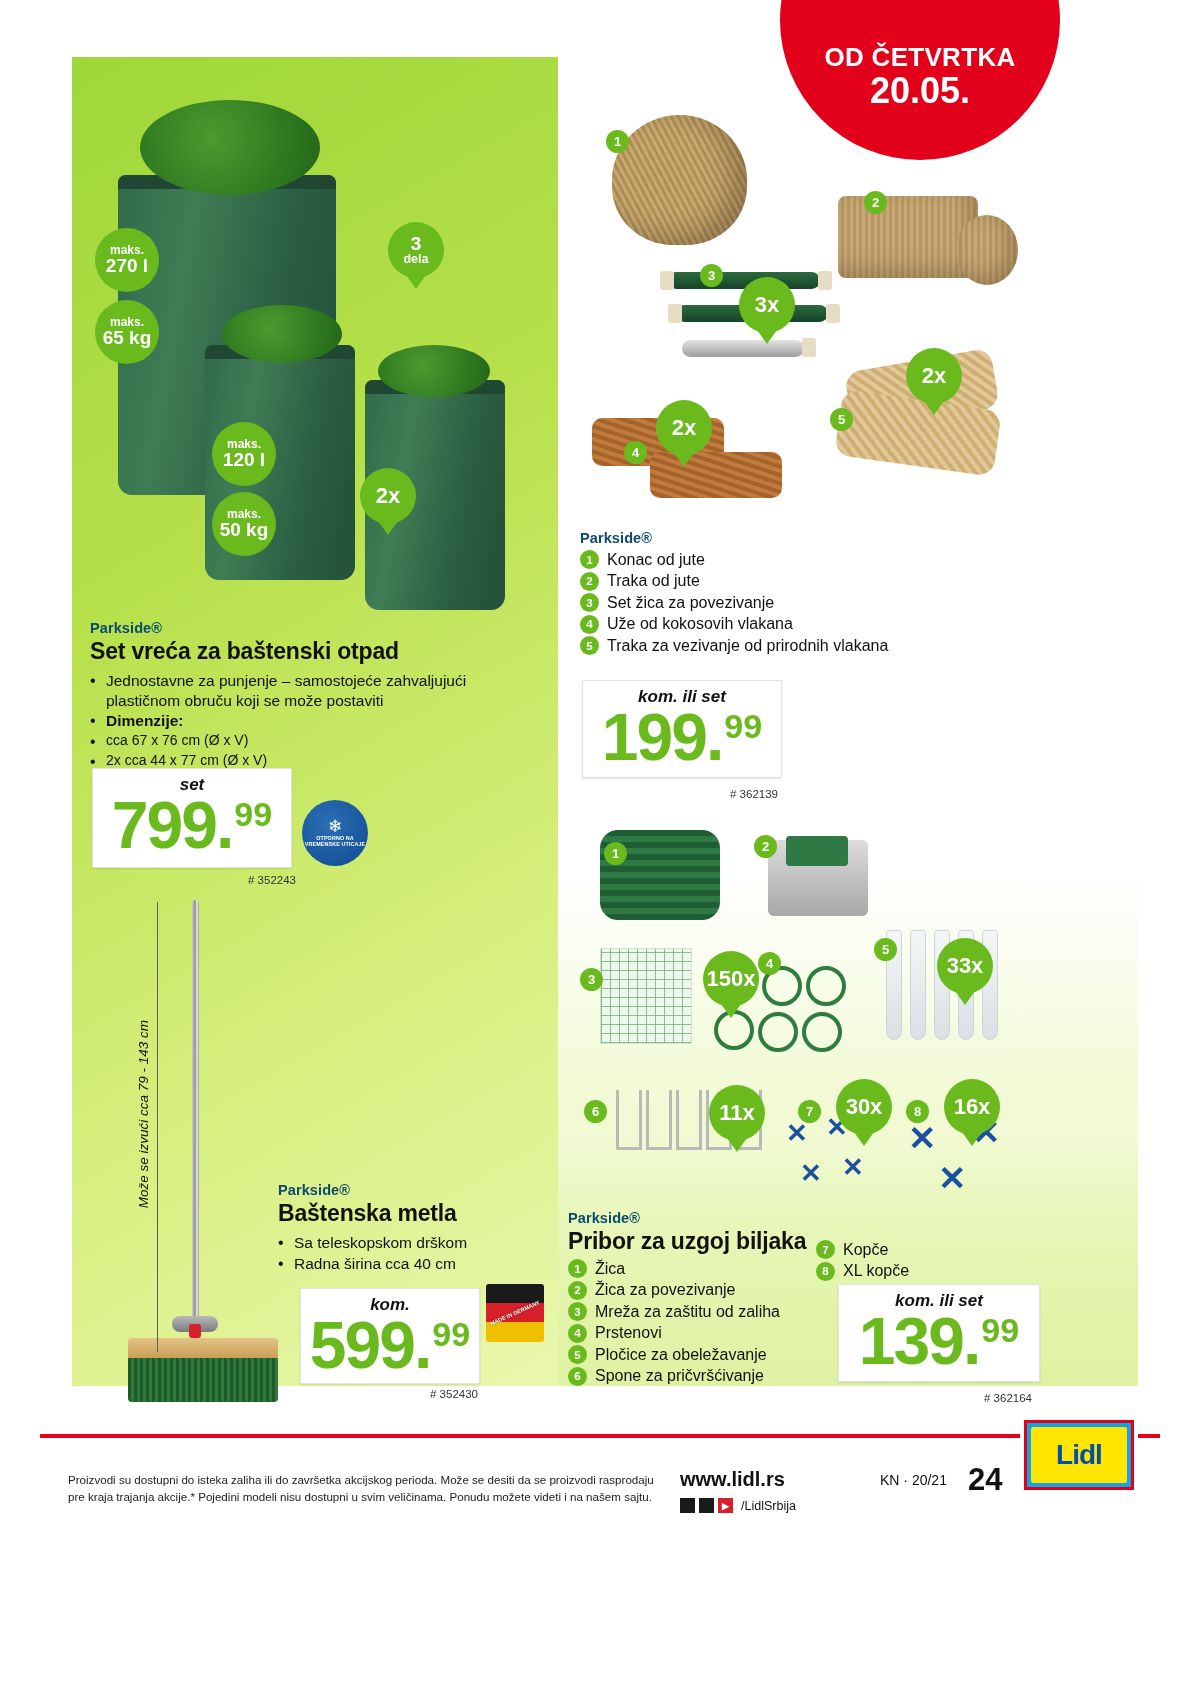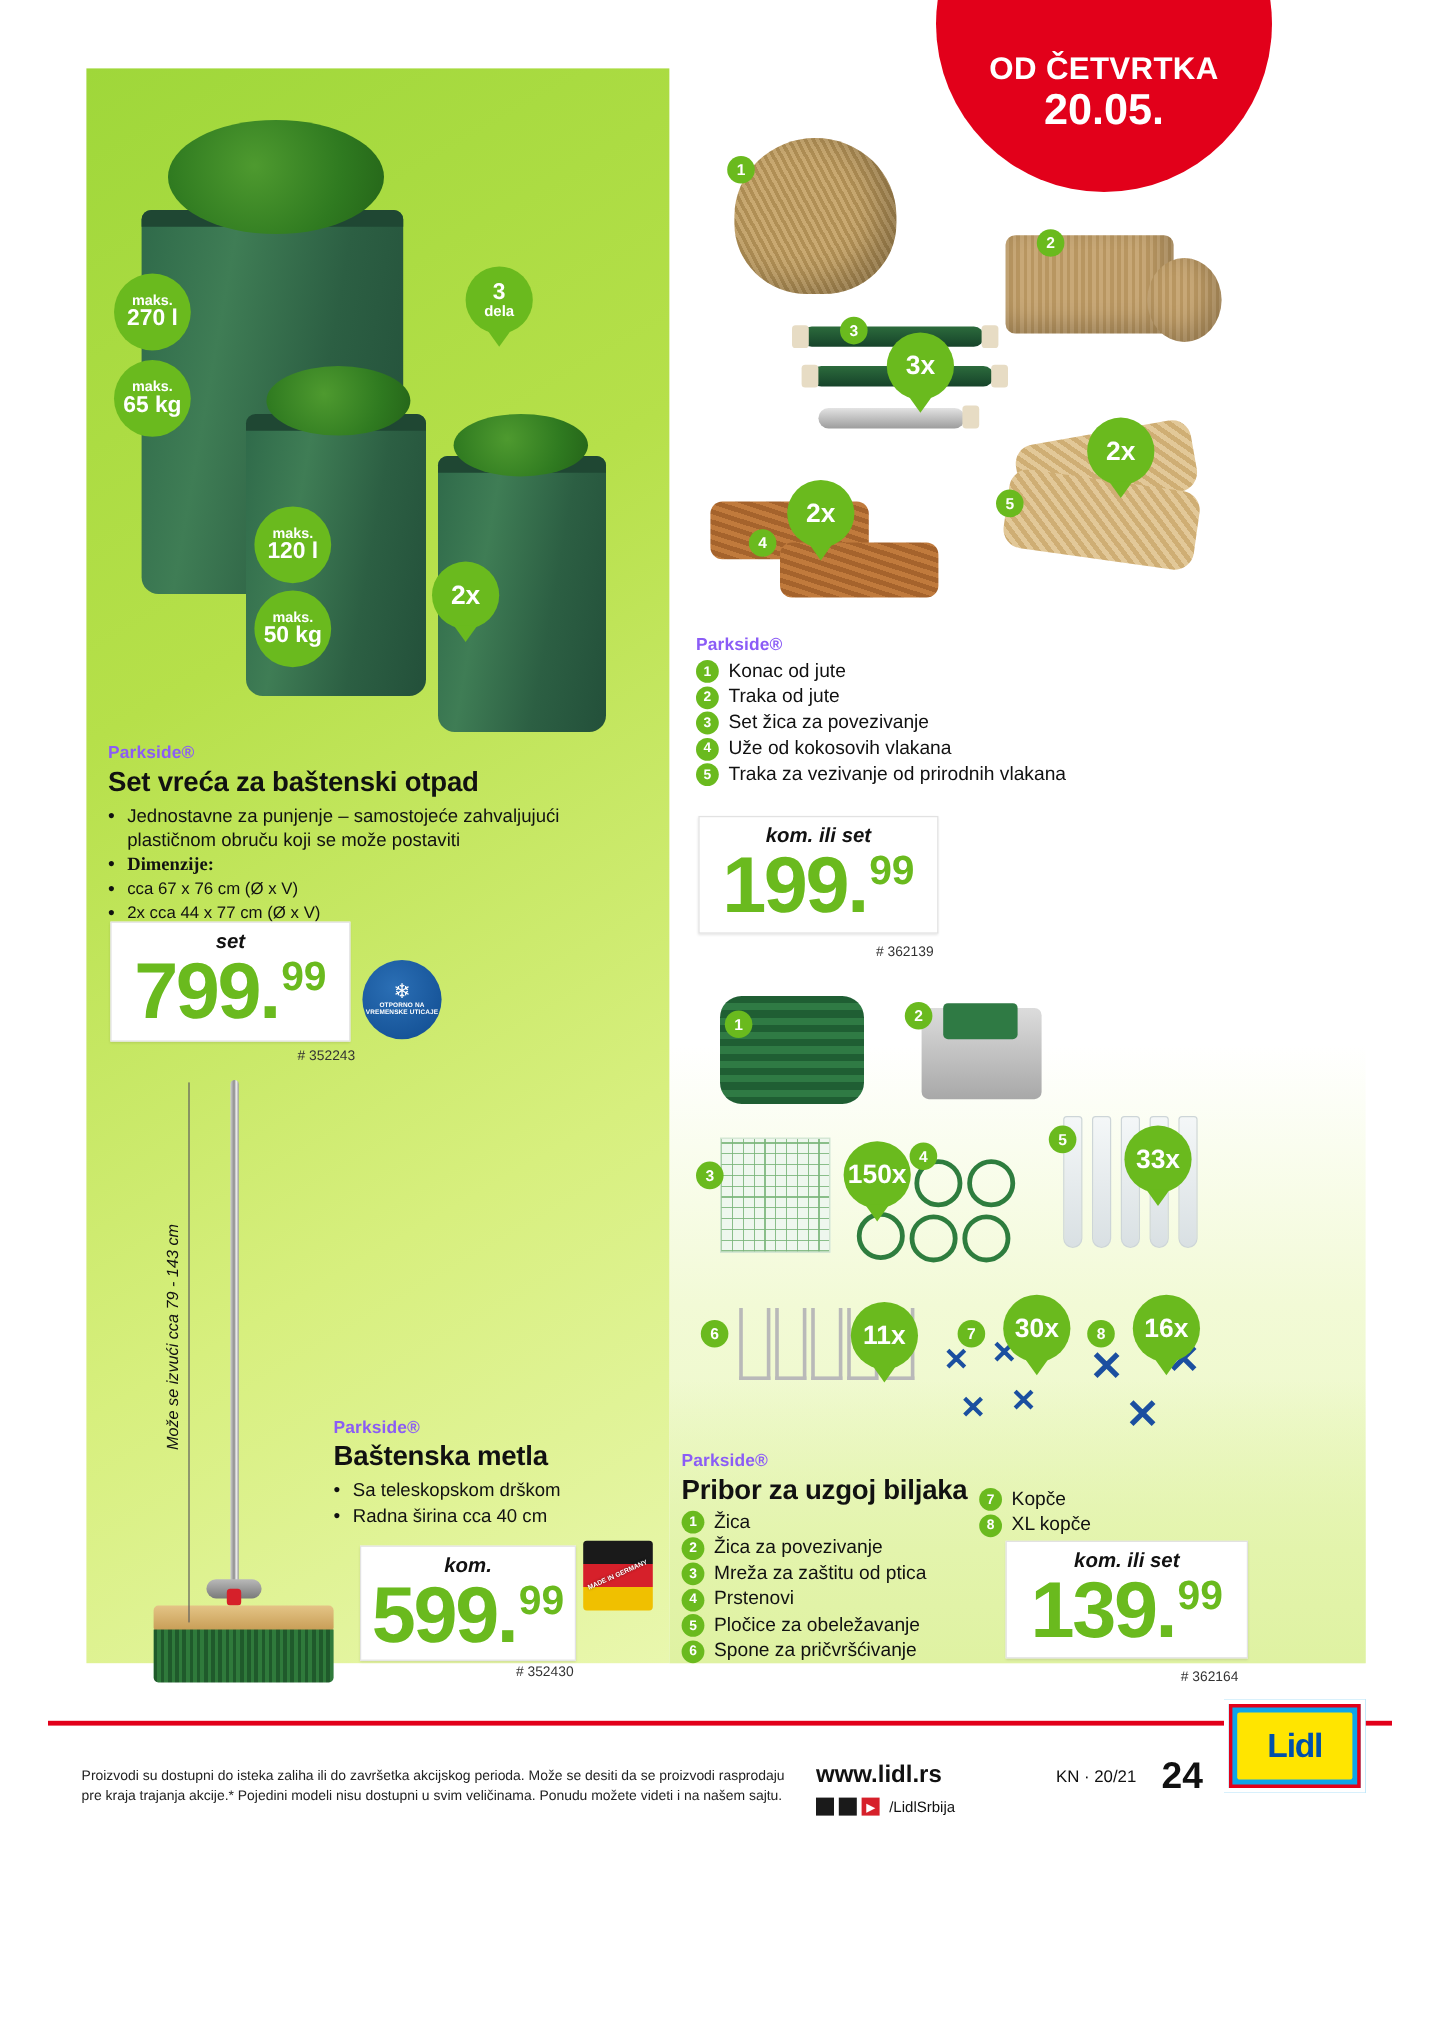--- a/index.html
+++ b/index.html
@@ -48,21 +48,21 @@
     position: absolute; left: 0; right: 0; top: 162px;
     font-size: 26px; font-weight: bold; letter-spacing: .3px;
   }
   .date-badge .db-line2 {
     position: absolute; left: 0; right: 0; top: 190px;
     font-size: 36px; font-weight: bold;
   }
 
   
   .brand {
-    font-size: 14.5px; font-weight: bold; color: #8b5cf6; letter-spacing: .1px;
+    font-size: 14.5px; font-weight: bold; color: #0c4a6e; letter-spacing: .1px;
   }
   .prod-title {
     font-size: 23px; font-weight: bold; color: #111; margin-top: 2px; letter-spacing: -.2px;
   }
   .bullets { margin-top: 6px; }
   .bullet {
     display: flex; font-size: 15.5px; color: #111; line-height: 1.26; margin-bottom: 1px;
   }
   .bullet .dot {
     width: 16px; flex: 0 0 16px; text-align: left; font-size: 16px; line-height: 1.2;
@@ -376,21 +376,21 @@
   <div style="position:absolute; left:90px; top:620px; width:430px;">
     <div class="brand">Parkside®</div>
     <div class="prod-title">Set vreća za baštenski otpad</div>
     <div class="bullets">
       <div class="bullet">
         <span class="dot">•</span>
         <span class="btext">Jednostavne za punjenje – samostojeće zahvaljujući plastičnom obruču koji se može postaviti</span>
       </div>
       <div class="bullet">
         <span class="dot">•</span>
-        <span class="btext" style="font-weight:bold;font-family:Liberation Serif, serif;">Dimenzije:</span>
+        <span class="btext" style="font-weight:bold;">Dimenzije:</span>
       </div>
       <div class="bullet">
         <span class="dot">•</span>
         <span class="btext" style="font-size:14px;">cca 67 x 76 cm (Ø x V)</span>
       </div>
       <div class="bullet">
         <span class="dot">•</span>
         <span class="btext" style="font-size:14px;">2x cca 44 x 77 cm (Ø x V)</span>
       </div>
     </div>
@@ -589,21 +589,21 @@
       <div class="nrow">
         <span class="nbadge">1</span>
         <span class="nlabel">Žica</span>
       </div>
       <div class="nrow">
         <span class="nbadge">2</span>
         <span class="nlabel">Žica za povezivanje</span>
       </div>
       <div class="nrow">
         <span class="nbadge">3</span>
-        <span class="nlabel">Mreža za zaštitu od ptica</span>
+        <span class="nlabel">Mreža za zaštitu od zaliha</span>
       </div>
       <div class="nrow">
         <span class="nbadge">4</span>
         <span class="nlabel">Prstenovi</span>
       </div>
       <div class="nrow">
         <span class="nbadge">5</span>
         <span class="nlabel">Pločice za obeležavanje</span>
       </div>
       <div class="nrow">

